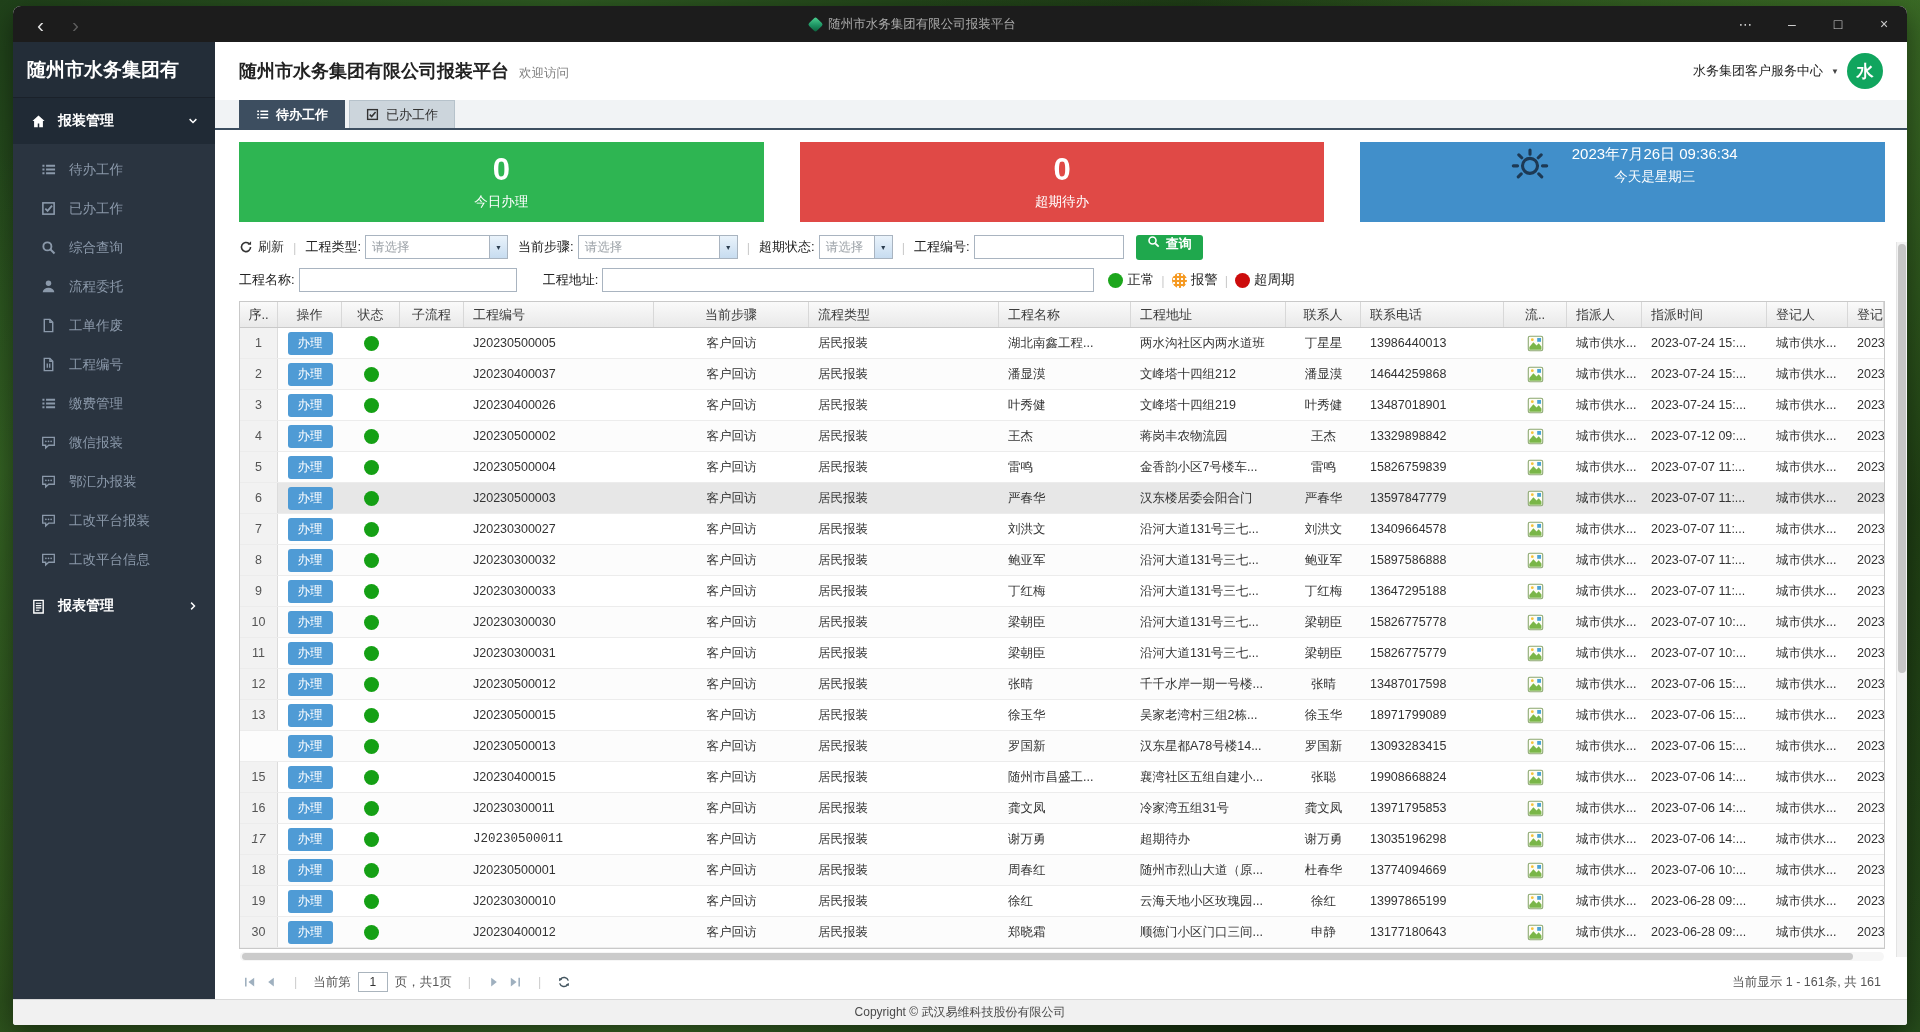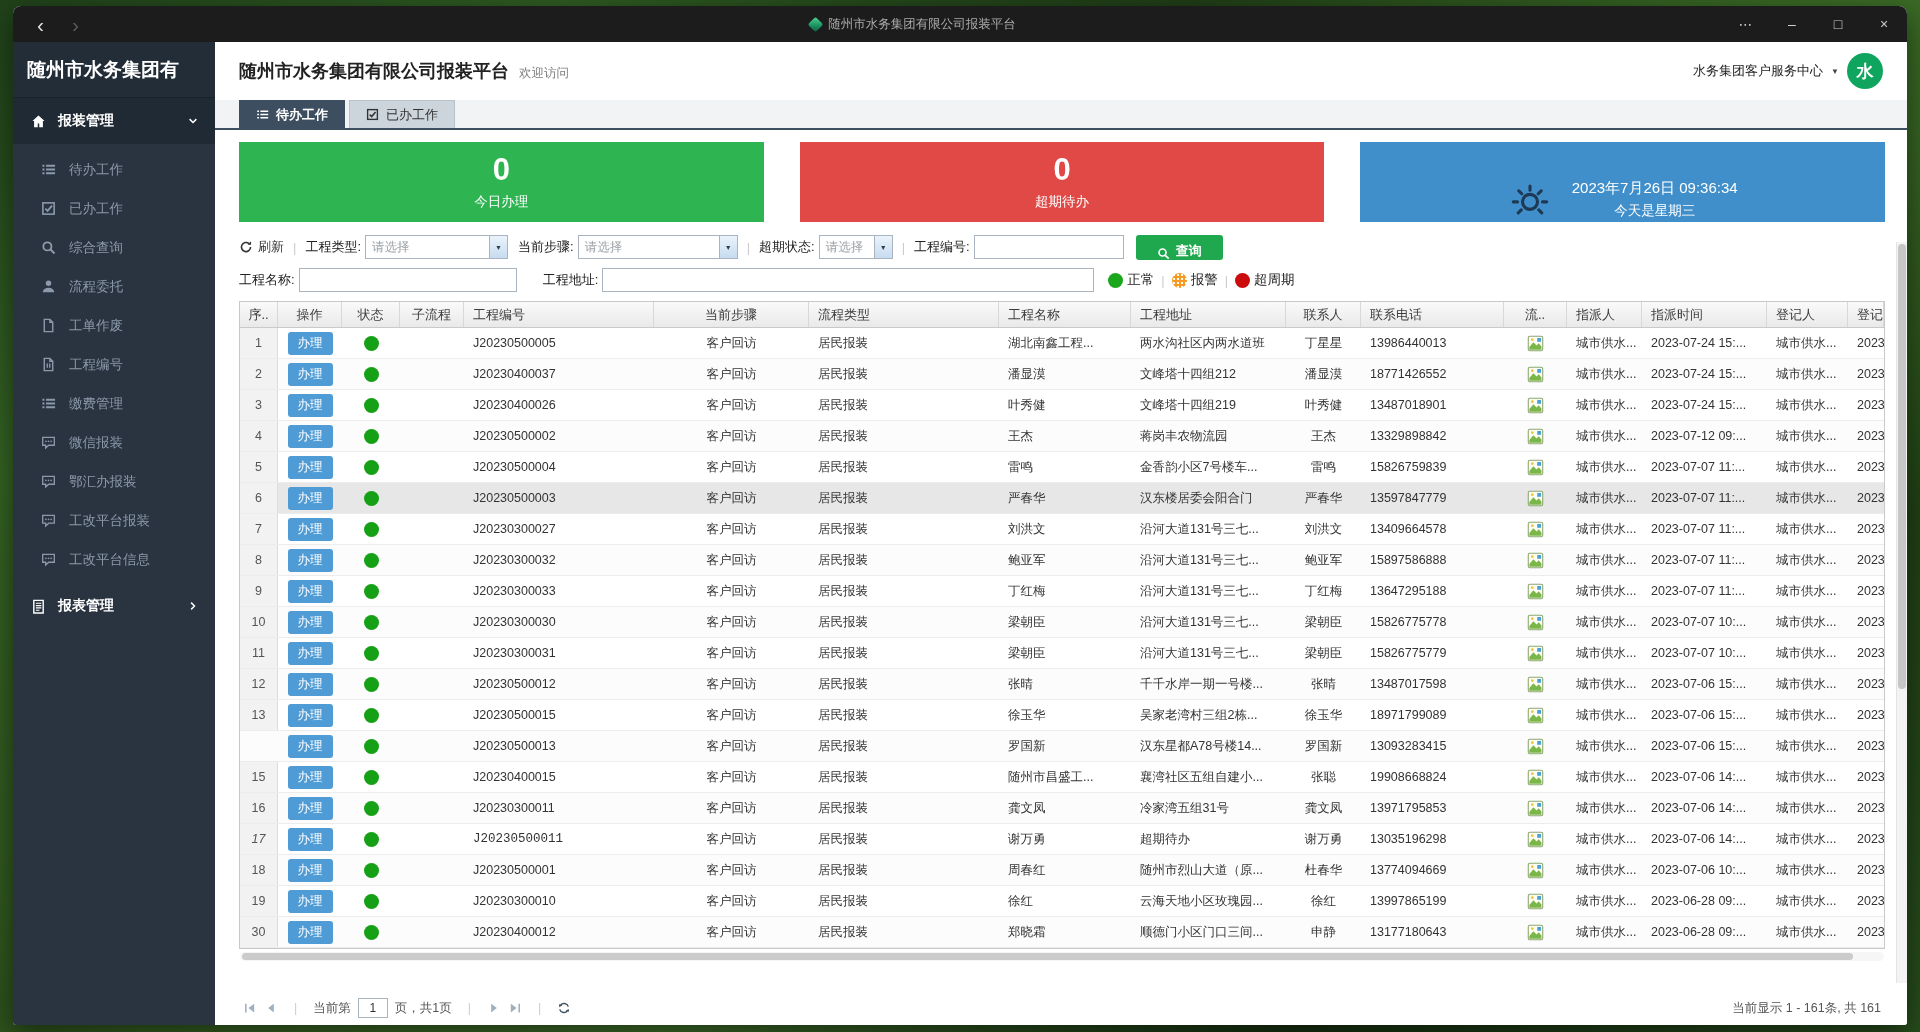--- a/index.html
+++ b/index.html
@@ -55,38 +55,38 @@
   .tabbar { flex:0 0 30px; background:#f1f3f5; border-bottom:2px solid #3d4e60; display:flex; align-items:flex-end; gap:4px; padding-left:24px; }
   .tab { height:28px; display:flex; align-items:center; gap:7px; padding:0 16px; font-size:13px;
     background:#ccd5dc; border:1px solid #b6c2cb; border-bottom:none; color:#333; cursor:pointer; }
   .tab-active { background:#3d4e60; border-color:#3d4e60; color:#fff; font-weight:bold; }
   
   .content { flex:1; display:flex; flex-direction:column; padding:12px 22px 0 24px; min-height:0; }
   .stats { display:flex; gap:36px; flex:0 0 80px; }
   .stat-card { flex:1; color:#fff; display:flex; flex-direction:column; align-items:center; justify-content:center; cursor:pointer; }
   .stat-value { font-size:31px; font-weight:bold; line-height:1.1; }
   .stat-label { font-size:13.5px; margin-top:5px; }
-  .clock-card { flex:1; color:#fff; display:flex; align-items:flex-end; justify-content:center; gap:20px; }
+  .clock-card { flex:1; color:#fff; display:flex; align-items:flex-start; justify-content:center; gap:20px; }
   .clock-ic { font-size:44px; color:#1d3954; }
   .clock-lines { text-align:center; }
   .clock-l1 { font-size:15px; line-height:24px; }
   .clock-l2 { font-size:13.5px; line-height:22px; }
   
   .frow { display:flex; align-items:center; flex:0 0 28px; margin-top:11px; font-size:13px; color:#222; }
   .frow2 { margin-top:5px; }
   .sep { color:#ccc; margin:0 9px; }
   .refresh-link { display:flex; align-items:center; gap:5px; cursor:pointer; color:#333; }
   .flabel { margin-right:4px; white-space:nowrap; }
   .combo { height:24px; border:1px solid #a9b4c0; background:#fff; display:flex; align-items:stretch; cursor:pointer; }
   .combo-text { flex:1; display:flex; align-items:center; padding:0 6px; font-size:12.5px; color:#9aa0a6; overflow:hidden; white-space:nowrap; }
   .combo-trigger { width:18px; border-left:1px solid #a9b4c0; background:linear-gradient(#eaf3fb,#c7dcf0);
     display:flex; align-items:center; justify-content:center; font-size:7px; color:#2c3e50; }
   .txt { height:24px; border:1px solid #a9b4c0; font-size:12.5px; padding:0 6px; color:#333; outline:none; }
-  .btn-search { height:25px; margin-left:12px; padding:0 21px; background:#1fa84d; border-radius:3px;
-    color:#fff; font-size:13px; font-weight:bold; display:flex; align-items:flex-end; gap:6px; cursor:pointer; }
+  .btn-search { height:25px; margin-left:12px; padding:0 11px; background:#1fa84d; border-radius:3px;
+    color:#fff; font-size:13px; font-weight:bold; display:flex; align-items:flex-start; gap:6px; cursor:pointer; }
   .legend { display:flex; align-items:center; margin-left:14px; }
   .legend-item { display:flex; align-items:center; gap:4px; font-size:13.5px; color:#222; }
   .legend-dot { width:15px; height:15px; border-radius:50%; }
   .legend-dot.dotted { background-image:radial-gradient(rgba(255,255,255,.95) 1px, transparent 1.4px); background-size:4px 4px; }
   .legend .sep { margin:0 7px; }
   
   .grid { margin-top:7px; border:1px solid #c9c9c9; flex:0 0 auto; }
   .thead { display:flex; height:26px; background:linear-gradient(#fafafa,#e9e9e9); border-bottom:1px solid #c9c9c9; }
   .th { flex:none; display:flex; align-items:center; font-size:13px; color:#3c3c3c;
     border-right:1px solid #d8d8d8; overflow:hidden; white-space:nowrap; }
@@ -467,21 +467,21 @@
                 <div class="td a-c" style="width: 58px;">
                   <span class="dot"></span>
                 </div>
                 <div class="td a-c" style="width: 64px;"></div>
                 <div class="td a-l" style="width: 190px;">J20230400037</div>
                 <div class="td a-c" style="width: 155px;">客户回访</div>
                 <div class="td a-l" style="width: 190px;">居民报装</div>
                 <div class="td a-l" style="width: 132px;">潘显漠</div>
                 <div class="td a-l" style="width: 155px;">文峰塔十四组212</div>
                 <div class="td a-c" style="width: 75px;">潘显漠</div>
-                <div class="td a-l" style="width: 143px;">18771426552</div>
+                <div class="td a-l" style="width: 143px;">14644259868</div>
                 <div class="td a-c" style="width: 63px;">
                   <span class="flow-ic">
                     <svg viewBox="0 0 16 16">
                       <rect x="1.2" y="1.2" width="13.6" height="13.6" rx="1.5" fill="#fdfdf4" stroke="#8aa66f"></rect>
                       <path d="M2.2 11.2 6 6.8l3 3 2-2 2.6 3.1v2.9H2.2z" fill="#7ab648"></path>
                       <rect x="9.6" y="2.8" width="3.6" height="3.6" fill="#4aa3d8"></rect>
                       <circle cx="5" cy="4.4" r="1.3" fill="#f5c33b"></circle>
                     </svg>
                   </span>
                 </div>
@@ -1093,13 +1093,14 @@
           <span class="pg-summary">当前显示 1 - 161条, 共 161</span>
         </div>
       </div>
 
       <div class="vscroll">
         <span class="vscroll-thumb"></span>
       </div>
     </div>
   </div>
 
+  <div class="app-footer">Copyright © 武汉易维科技股份有限公司</div>
 </div>
 
 </body></html>

